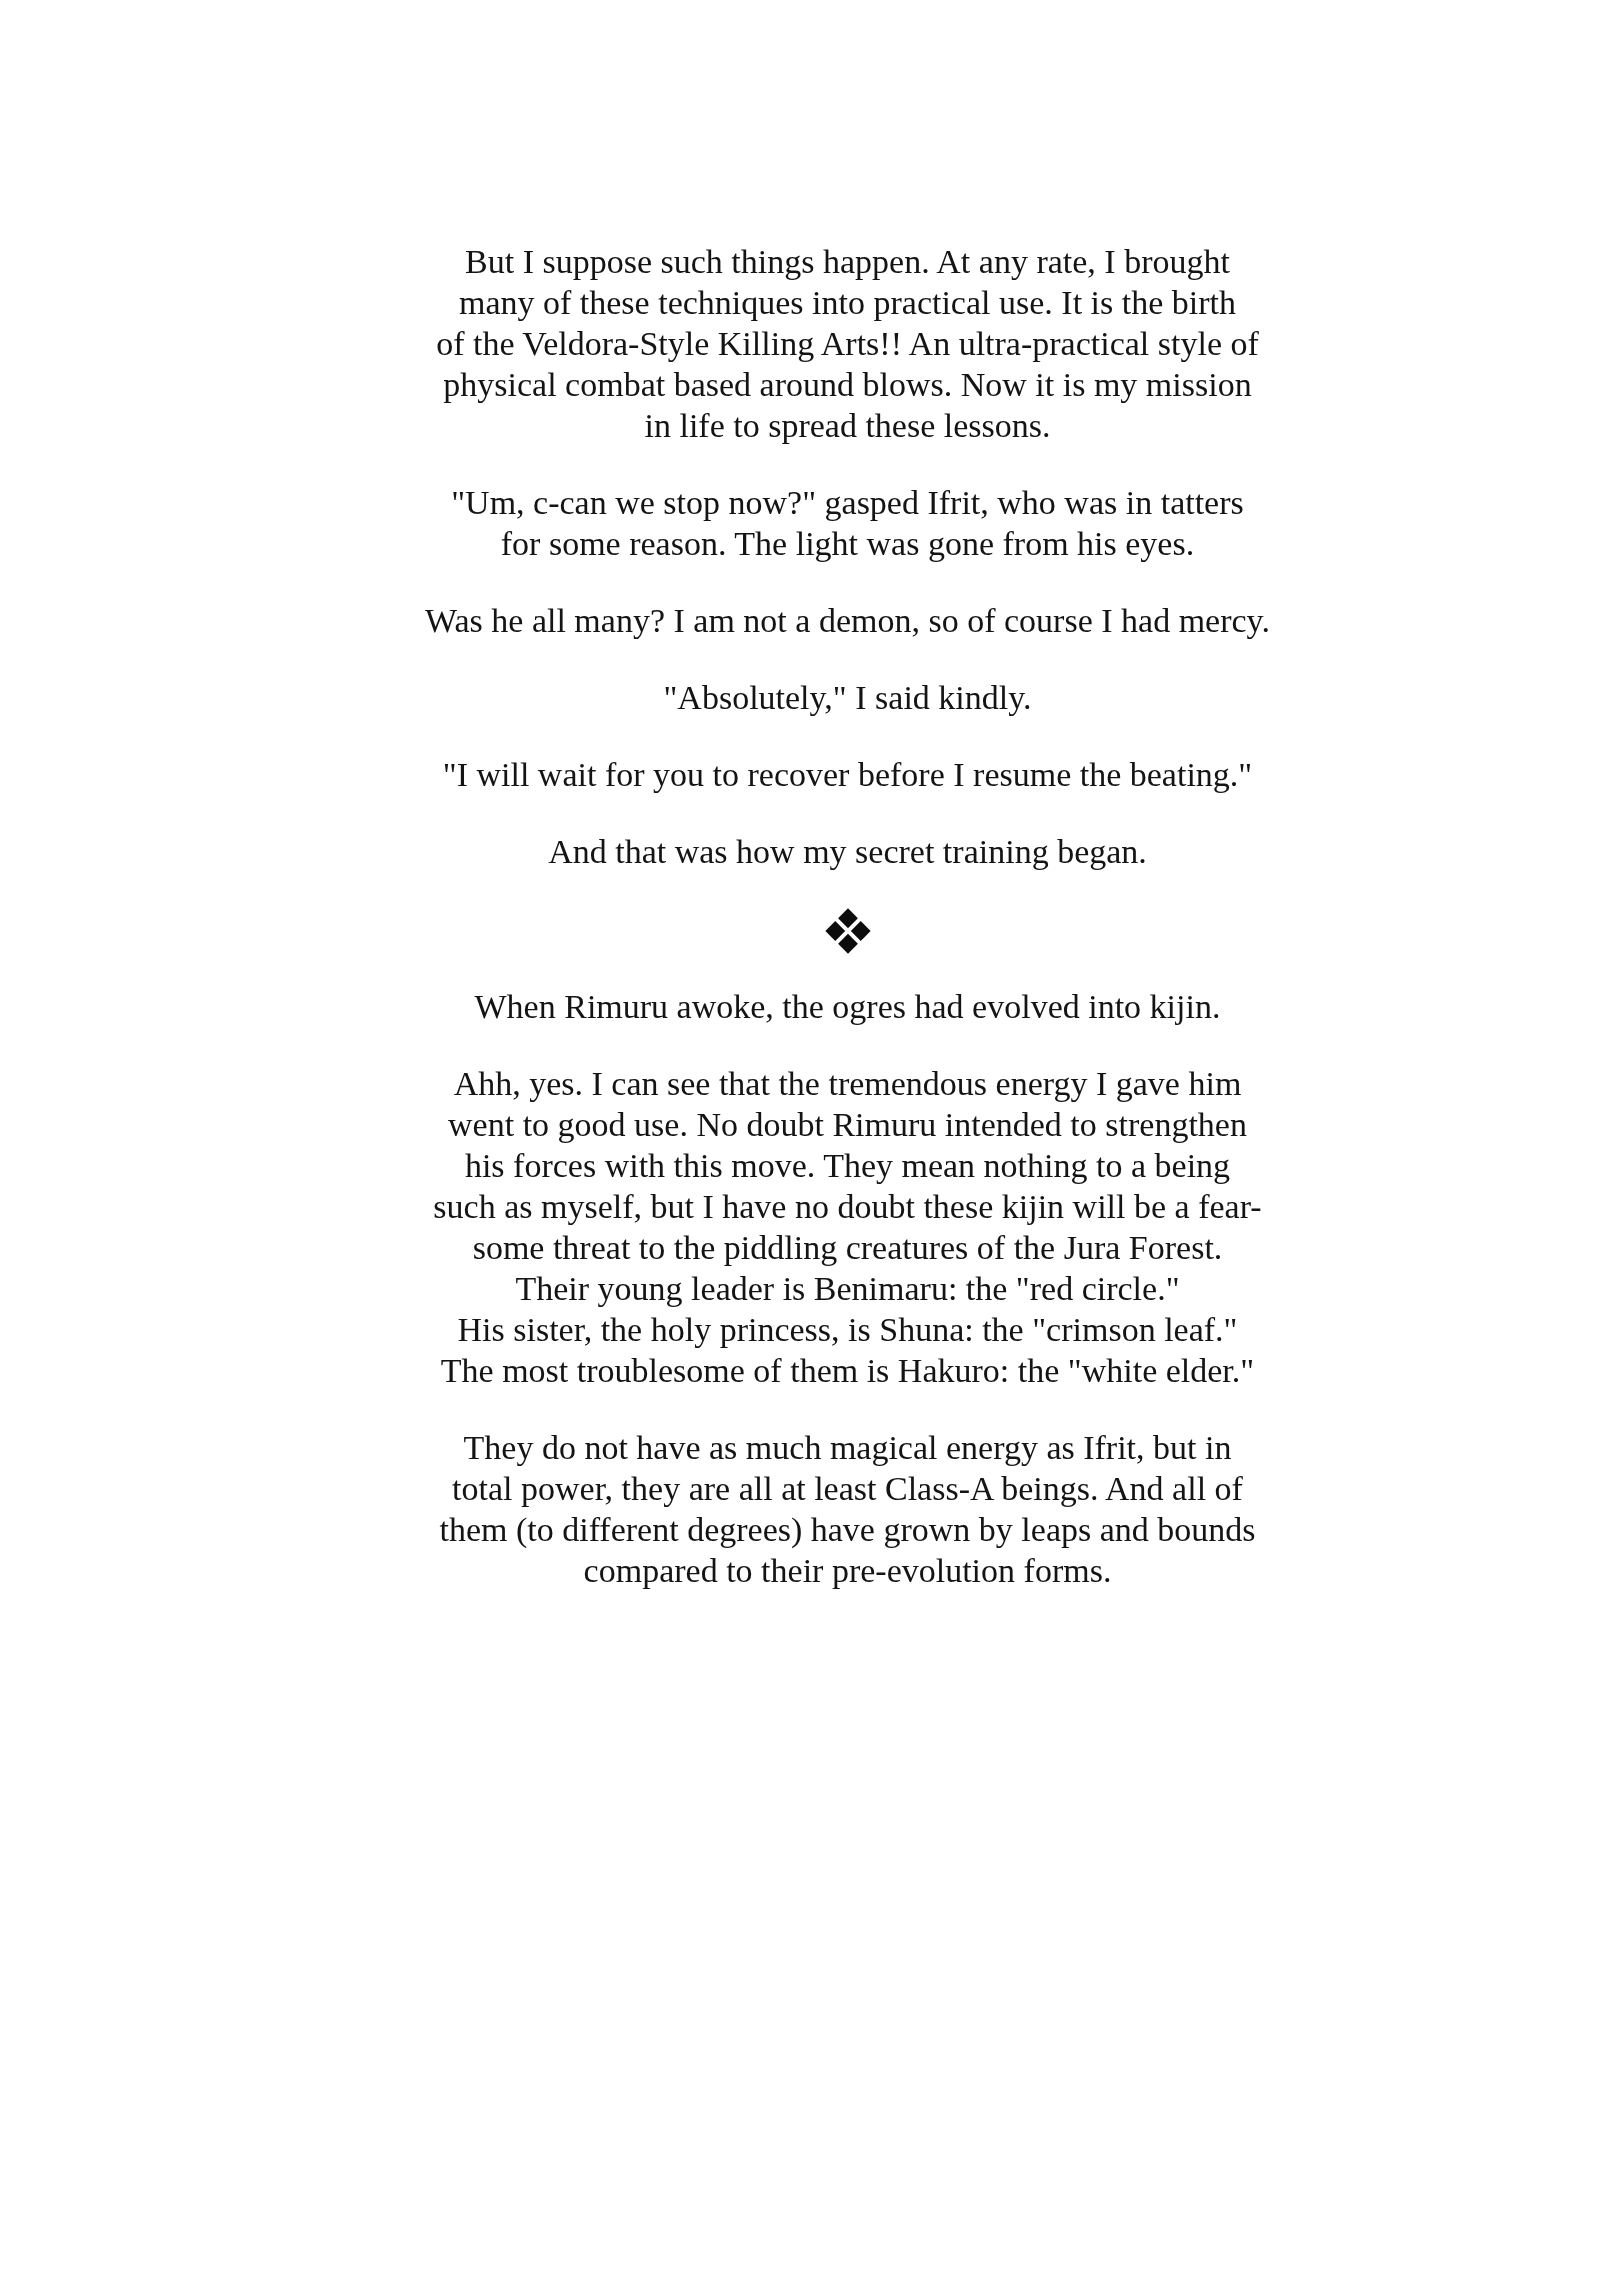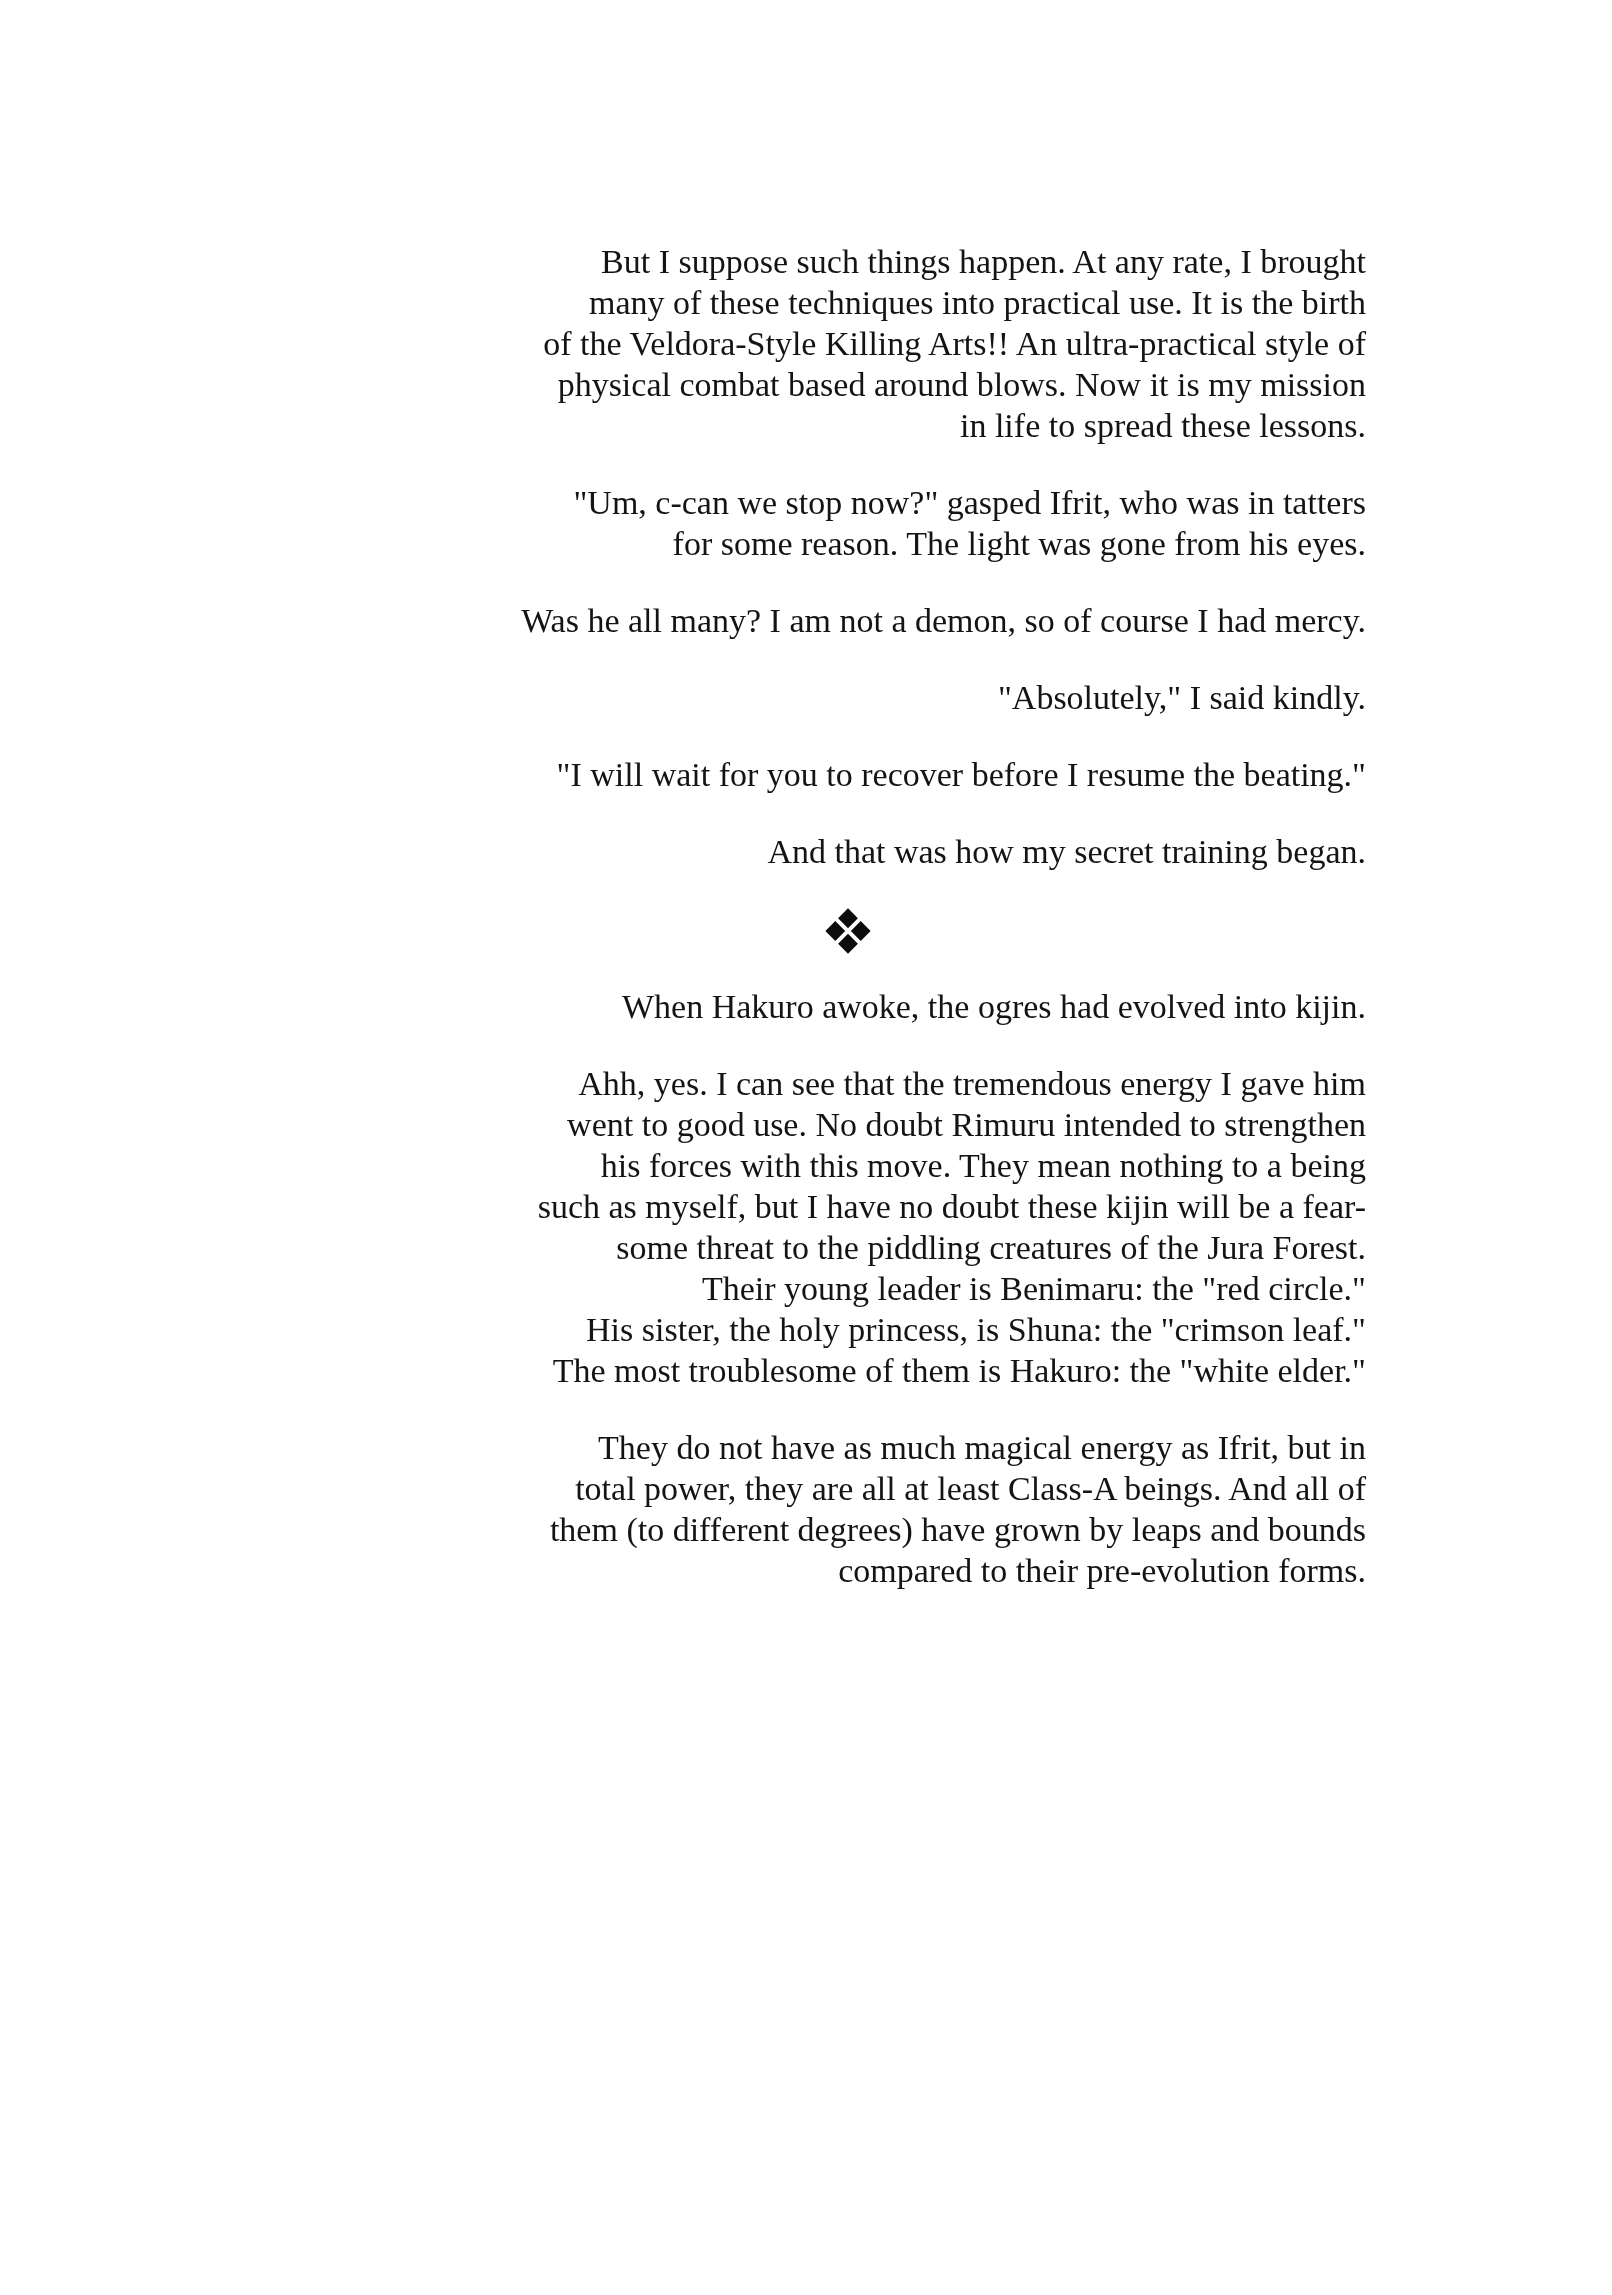--- a/index.html
+++ b/index.html
@@ -15,21 +15,21 @@
   }
   .text-block {
     position: absolute;
     left: 329px;
     top: 241px;
     width: 1037px;
     font-family: "Liberation Serif", "DejaVu Serif", serif;
     font-size: 34px;
     line-height: 41px;
     color: #141414;
-    text-align: right;
+    text-align: center;
   }
   .text-block p {
     margin: 0 0 36px 0;
     white-space: pre-line; 
   }
   .section-divider {
     height: 45px;
     margin: 0 0 33px 0;
     display: flex;
     align-items: center;
@@ -72,21 +72,21 @@
 
     <div class="section-divider">
       <div class="ornament">
         <span></span>
         <span></span>
         <span></span>
         <span></span>
       </div>
     </div>
 
-    <p>When Hakuro awoke, the ogres had evolved into kijin.</p>
+    <p>When Rimuru awoke, the ogres had evolved into kijin.</p>
     <p>Ahh, yes. I can see that the tremendous energy I gave him
 went to good use. No doubt Rimuru intended to strengthen
 his forces with this move. They mean nothing to a being
 such as myself, but I have no doubt these kijin will be a fear-
 some threat to the piddling creatures of the Jura Forest.
 Their young leader is Benimaru: the "red circle."
 His sister, the holy princess, is Shuna: the "crimson leaf."
 The most troublesome of them is Hakuro: the "white elder."</p>
     <p>They do not have as much magical energy as Ifrit, but in
 total power, they are all at least Class-A beings. And all of

